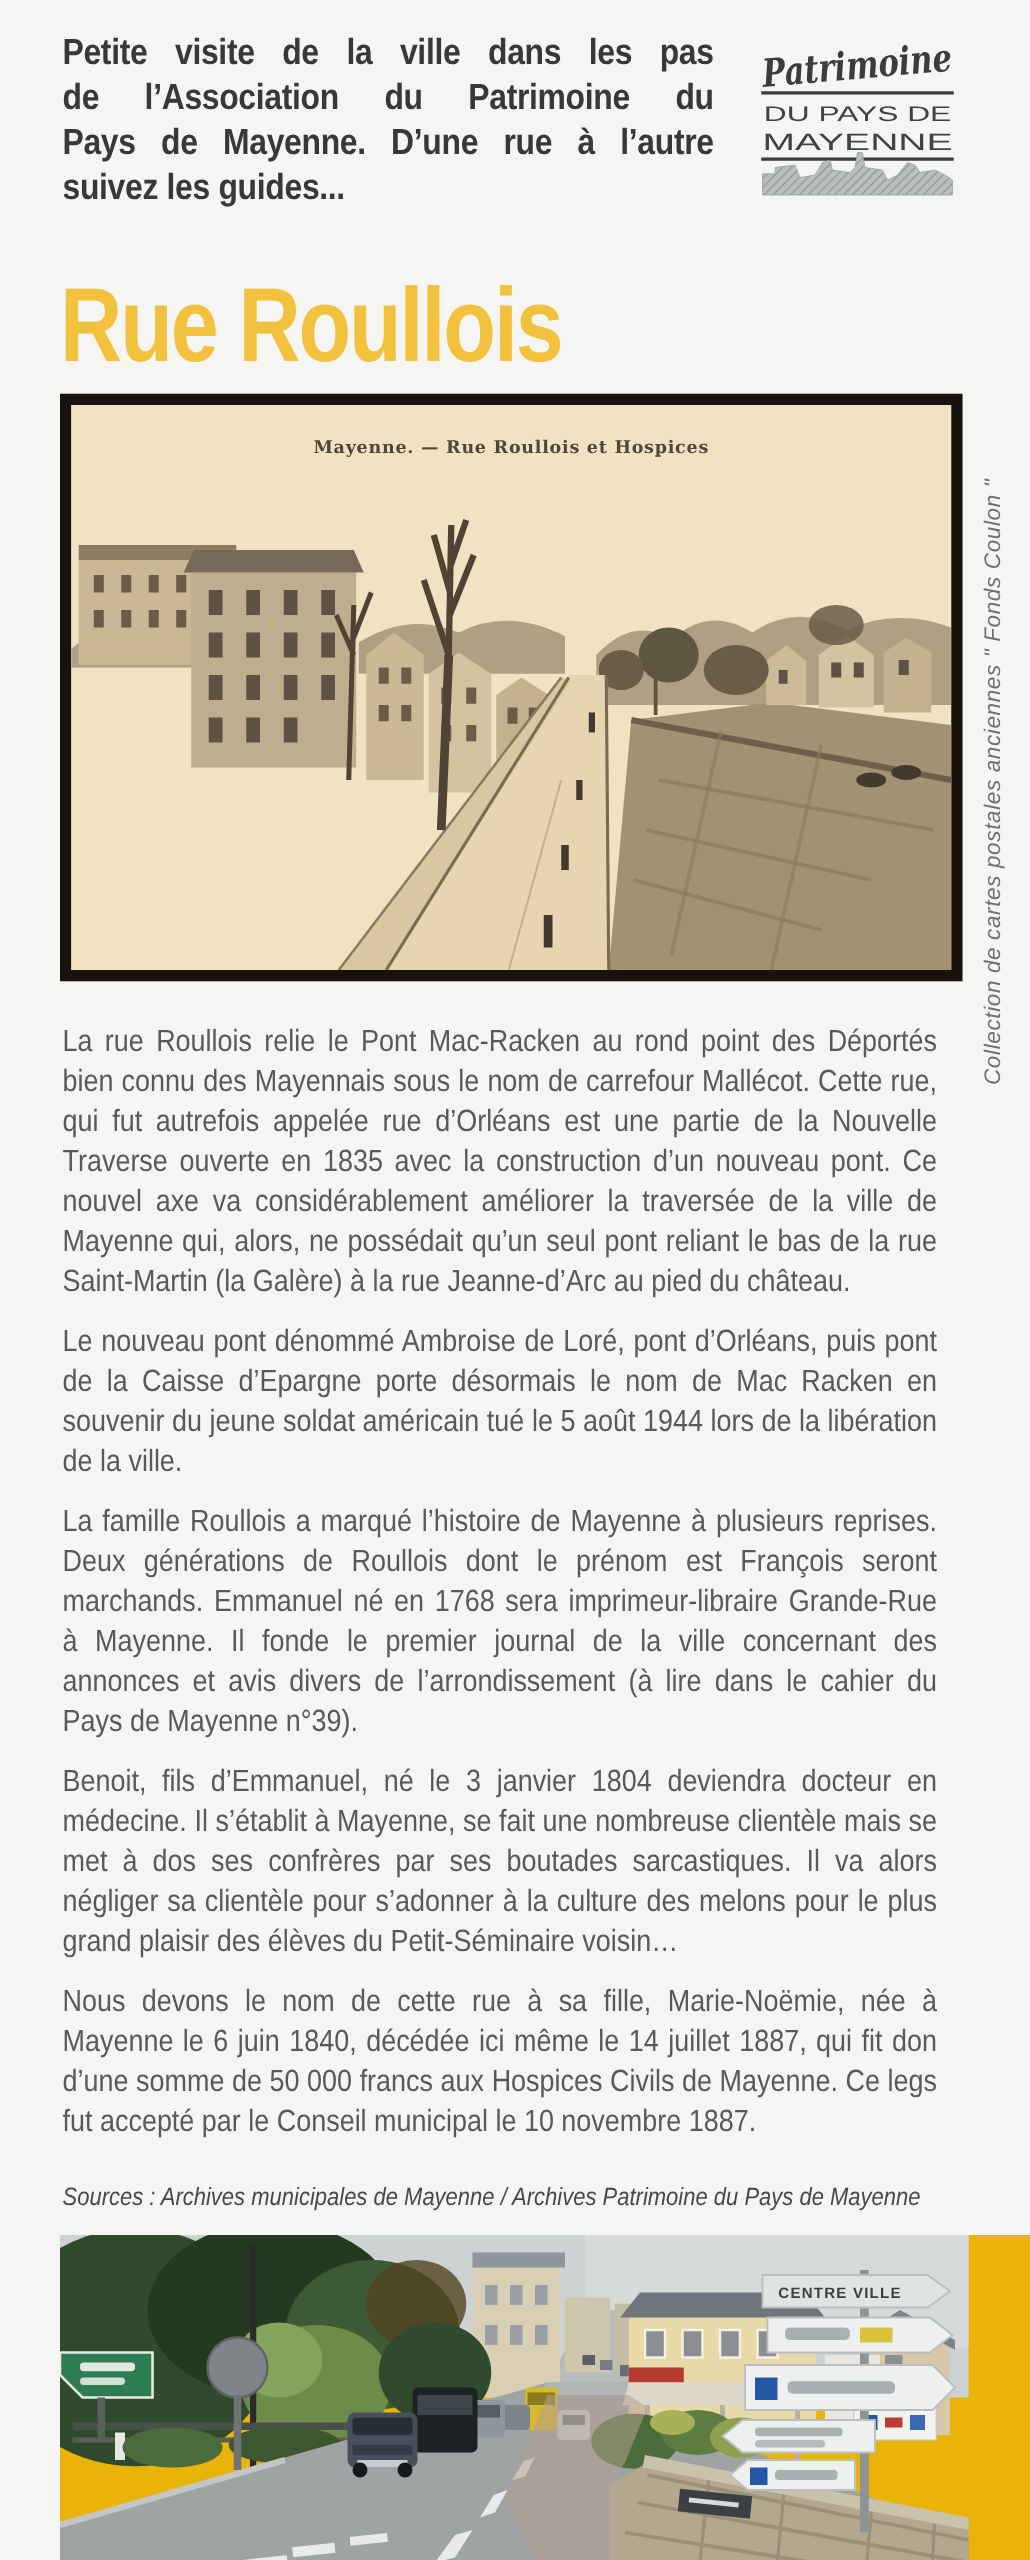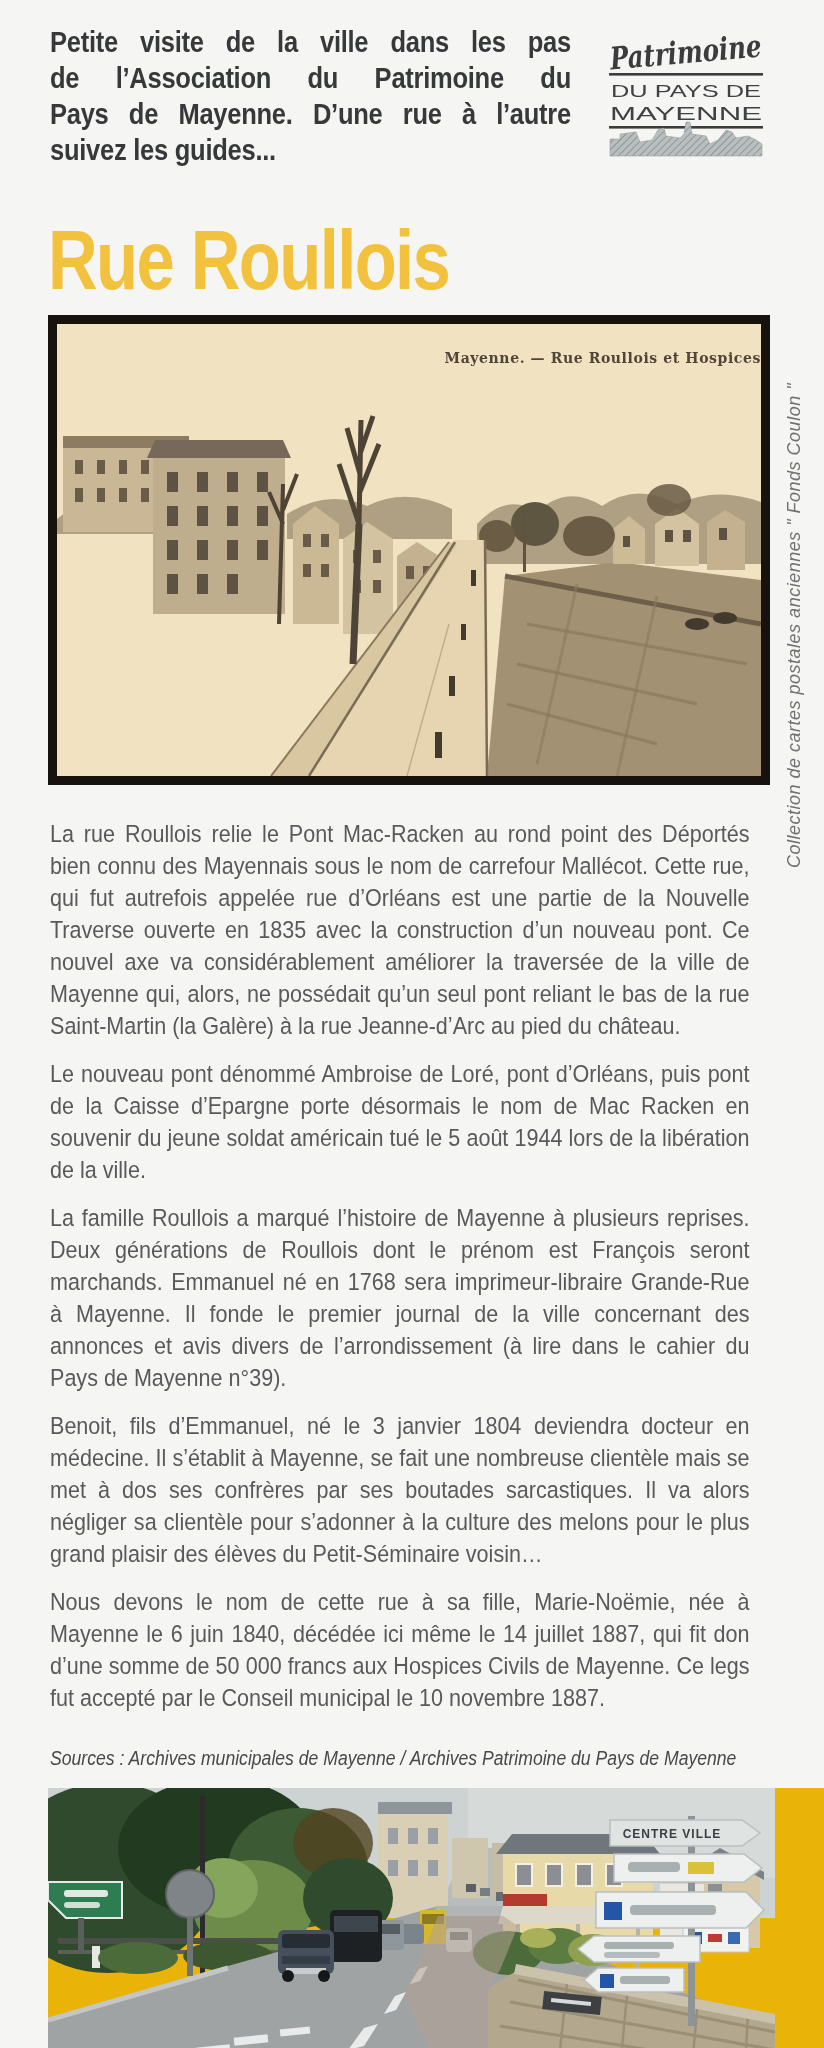--- a/index.html
+++ b/index.html
@@ -30,21 +30,21 @@
     transform:scaleX(0.82);transform-origin:left top;
   }
 
   
   .postcard{
     left:48px;top:315px;width:704px;height:452px;
     border:9px solid #17120e;background:#f1e2c2;
   }
   .postcard svg{display:block;filter:blur(0.4px);}
   .postcard-caption{
-    left:0;top:26px;width:100%;text-align:right;
+    left:0;top:26px;width:100%;text-align:center;
     font-family:"DejaVu Serif",serif;font-weight:bold;
     font-size:14px;letter-spacing:0.6px;color:#51453a;
   }
   .credit-vertical{
     left:784px;top:308px;width:34px;height:560px;
     writing-mode:vertical-rl;transform:rotate(180deg);
     font-size:18px;font-style:italic;color:#707072;
     letter-spacing:0.5px;text-align:left;
   }
 

